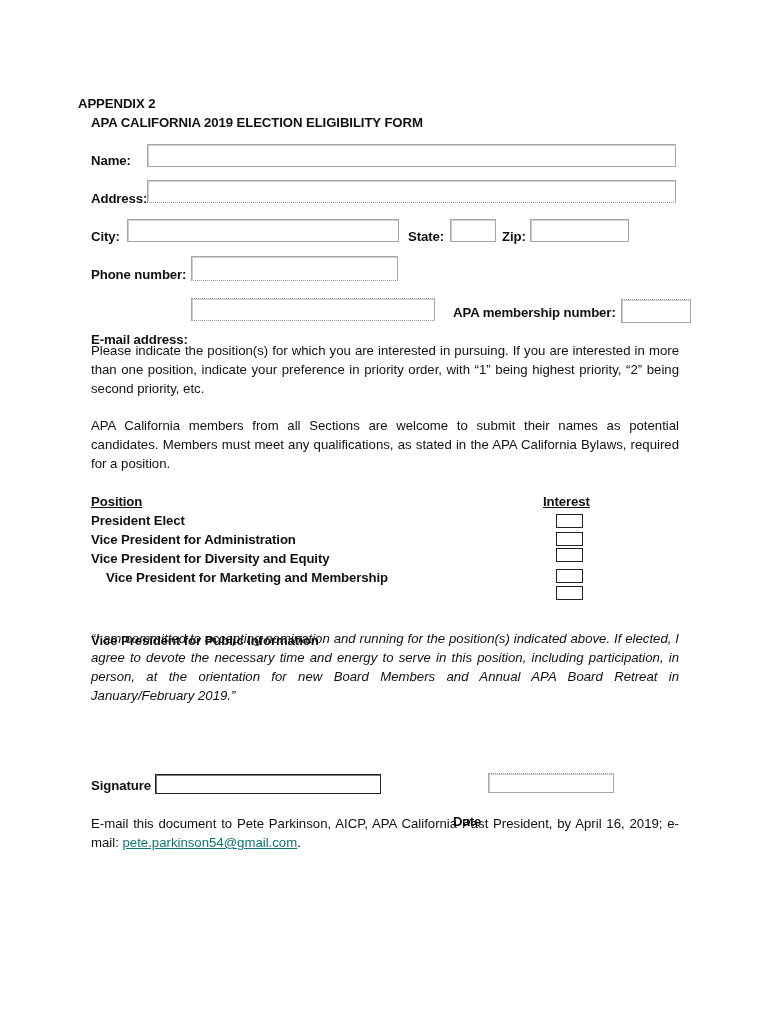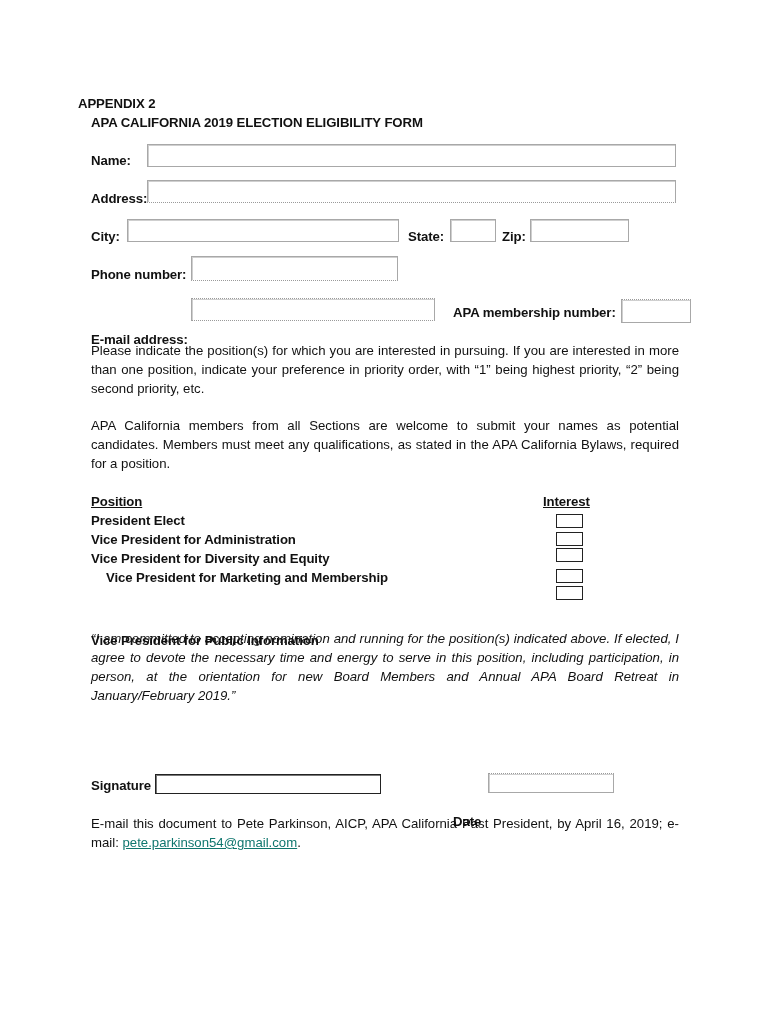--- a/index.html
+++ b/index.html
@@ -50,21 +50,21 @@
 
 <div class="abs txt" style="left:91px; top:265px;">Phone number:</div>
 <input class="field dotted-bottom" style="left: 191px; top: 256px; width: 207px; height: 25px;" value="">
 
 <div class="abs txt" style="left:91px; top:303px;margin-top:27px;">E-mail address:</div>
 <input class="field dotted-bottom" style="left: 191px; top: 298px; width: 244px; height: 23px; border-top: 1px dotted rgb(154, 154, 154);" value="">
 <div class="abs txt" style="left:453px; top:303px;">APA membership number:</div>
 <input class="field" style="left: 621px; top: 299px; width: 70px; height: 24px; border-top: 1px dotted rgb(154, 154, 154);" value="">
 
 <div class="para" style="top:341px;">Please indicate the position(s) for which you are interested in pursuing. If you are interested in more than one position, indicate your preference in priority order, with “1” being highest priority, “2” being second priority, etc.</div>
-<div class="para" style="top:416px;">APA California members from all Sections are welcome to submit your names as potential candidates. Members must meet any qualifications, as stated in the APA California Bylaws, required for a position.</div>
+<div class="para" style="top:416px;">APA California members from all Sections are welcome to submit their names as potential candidates. Members must meet any qualifications, as stated in the APA California Bylaws, required for a position.</div>
 
 <div class="abs txt u" style="left:91px; top:492px;">Position</div>
 <div class="abs txt u" style="left:543px; top:492px;">Interest</div>
 
 <div class="abs txt" style="left:91px; top:511px;">President Elect</div>
 <div class="cb" style="top:514px;"></div>
 
 <div class="abs txt" style="left:91px; top:530px;">Vice President for Administration</div>
 <div class="cb" style="top:532px;"></div>
 

